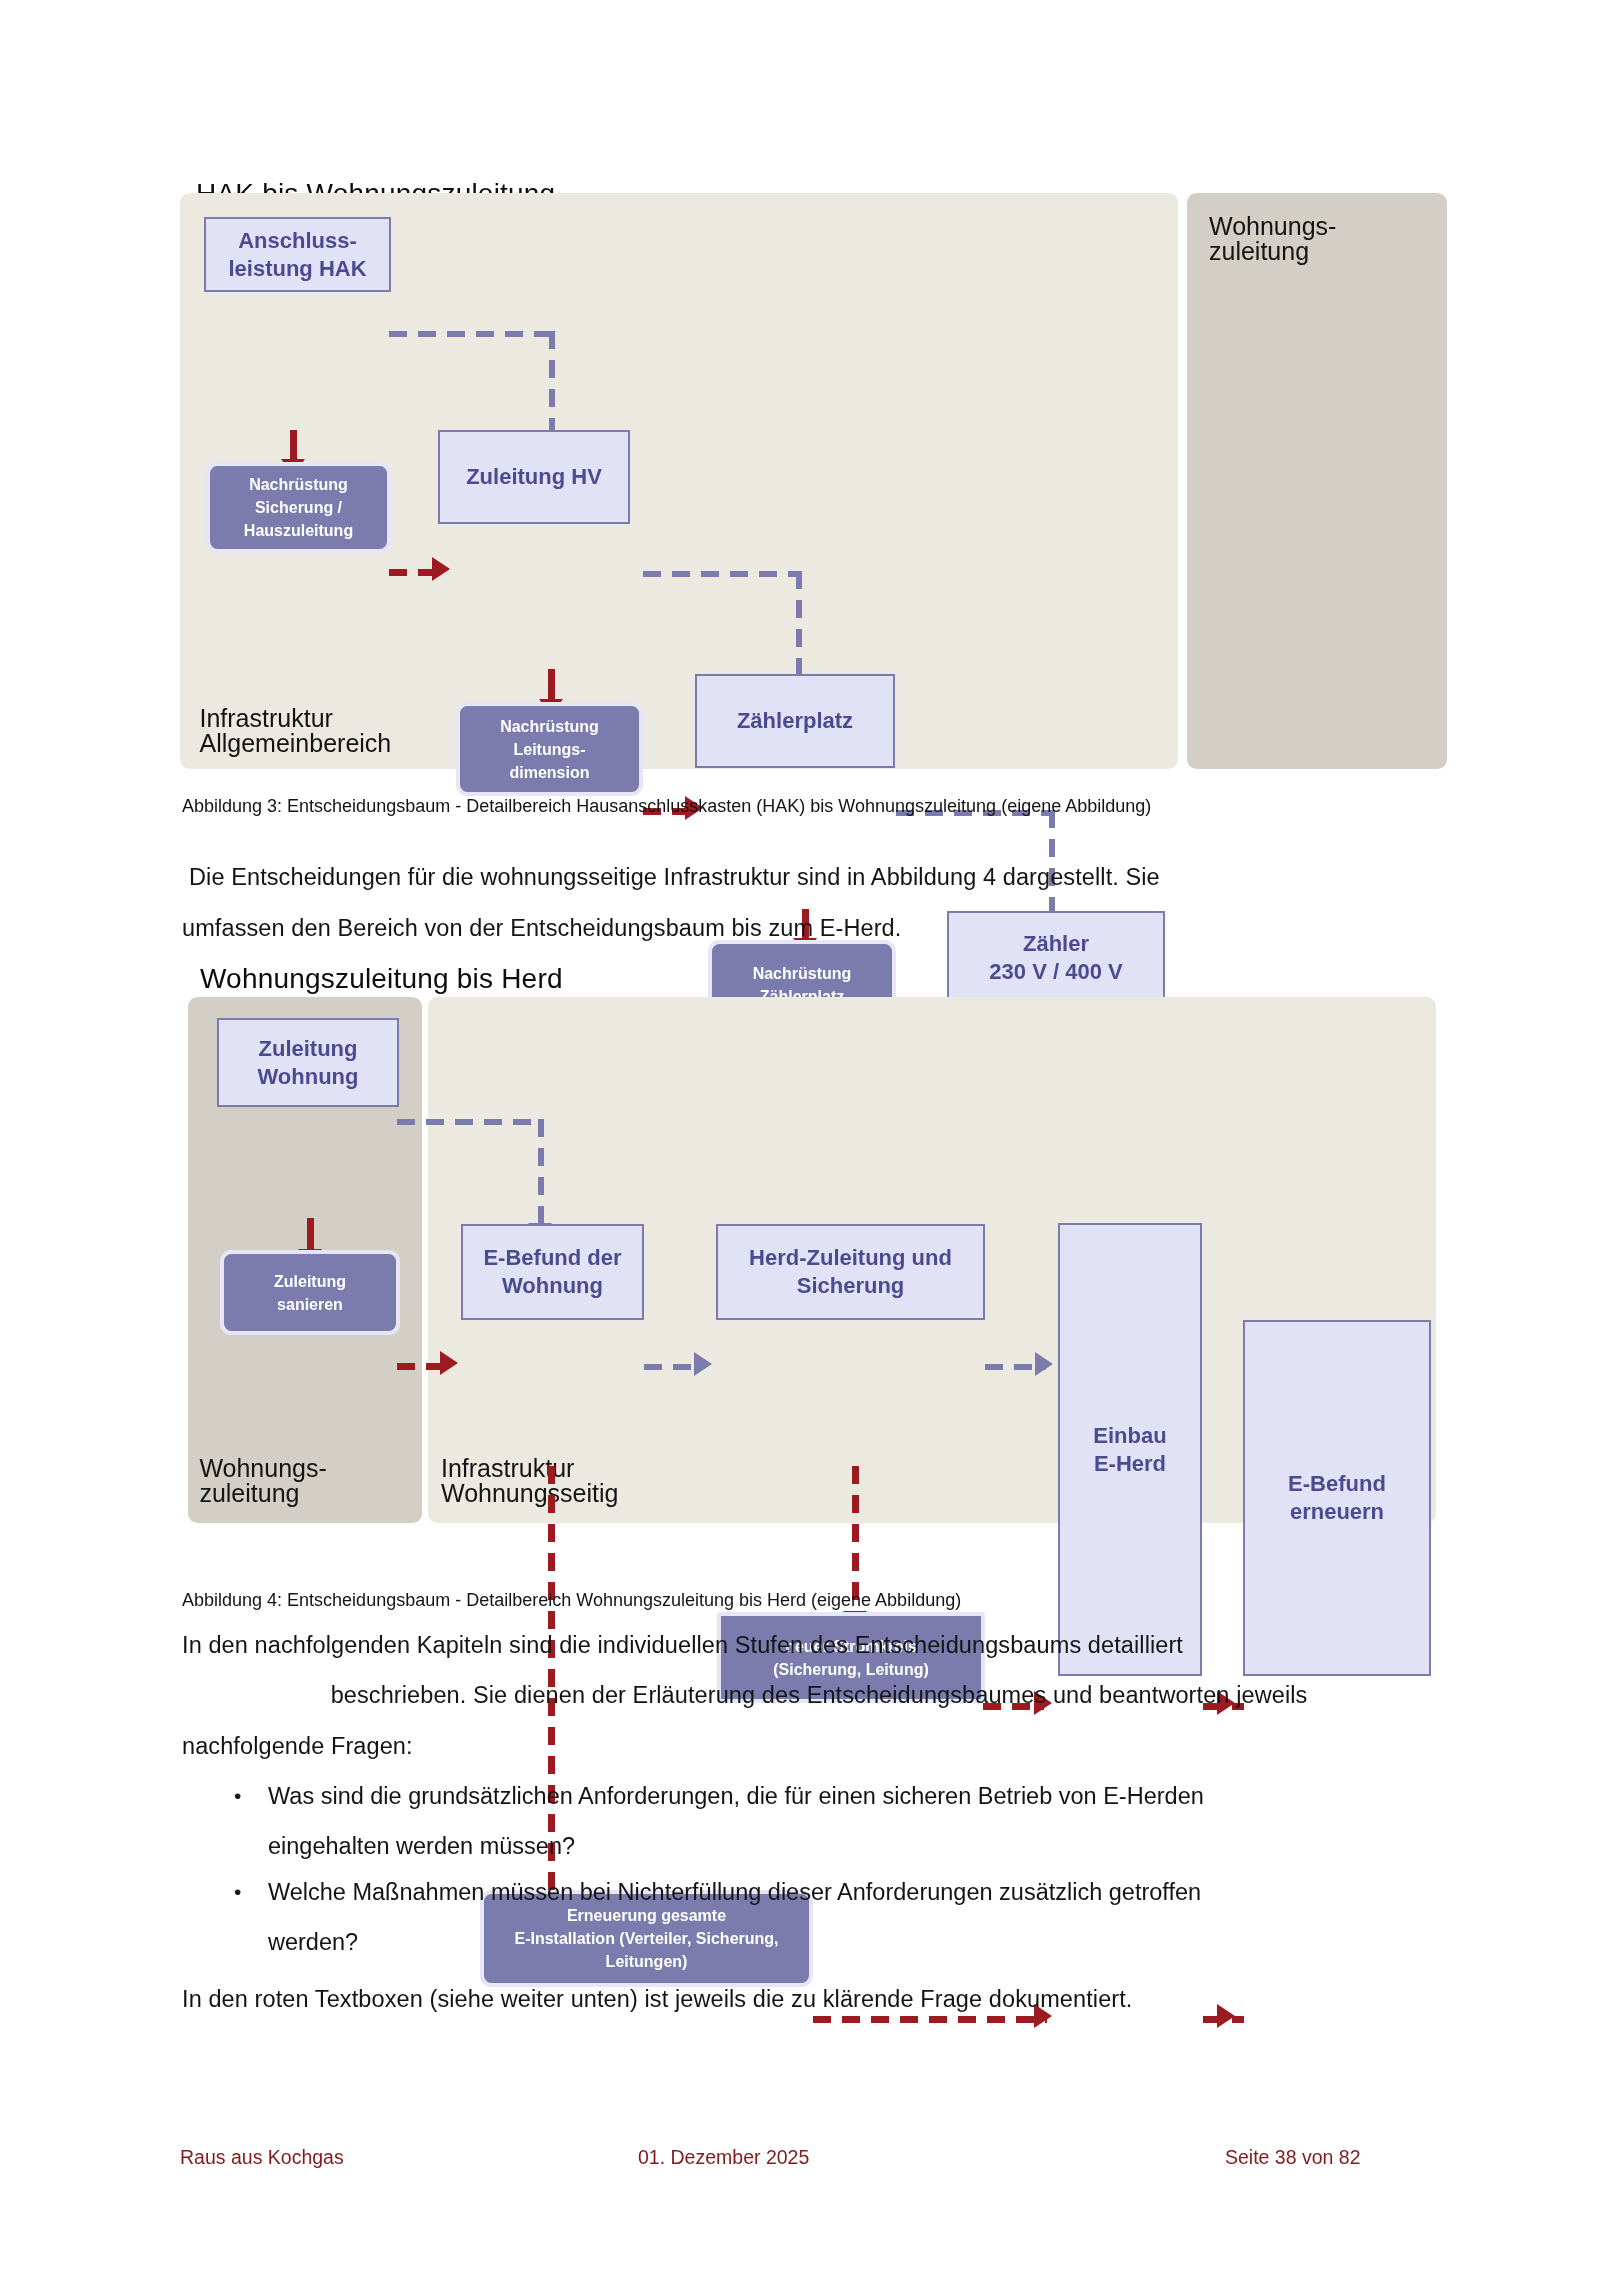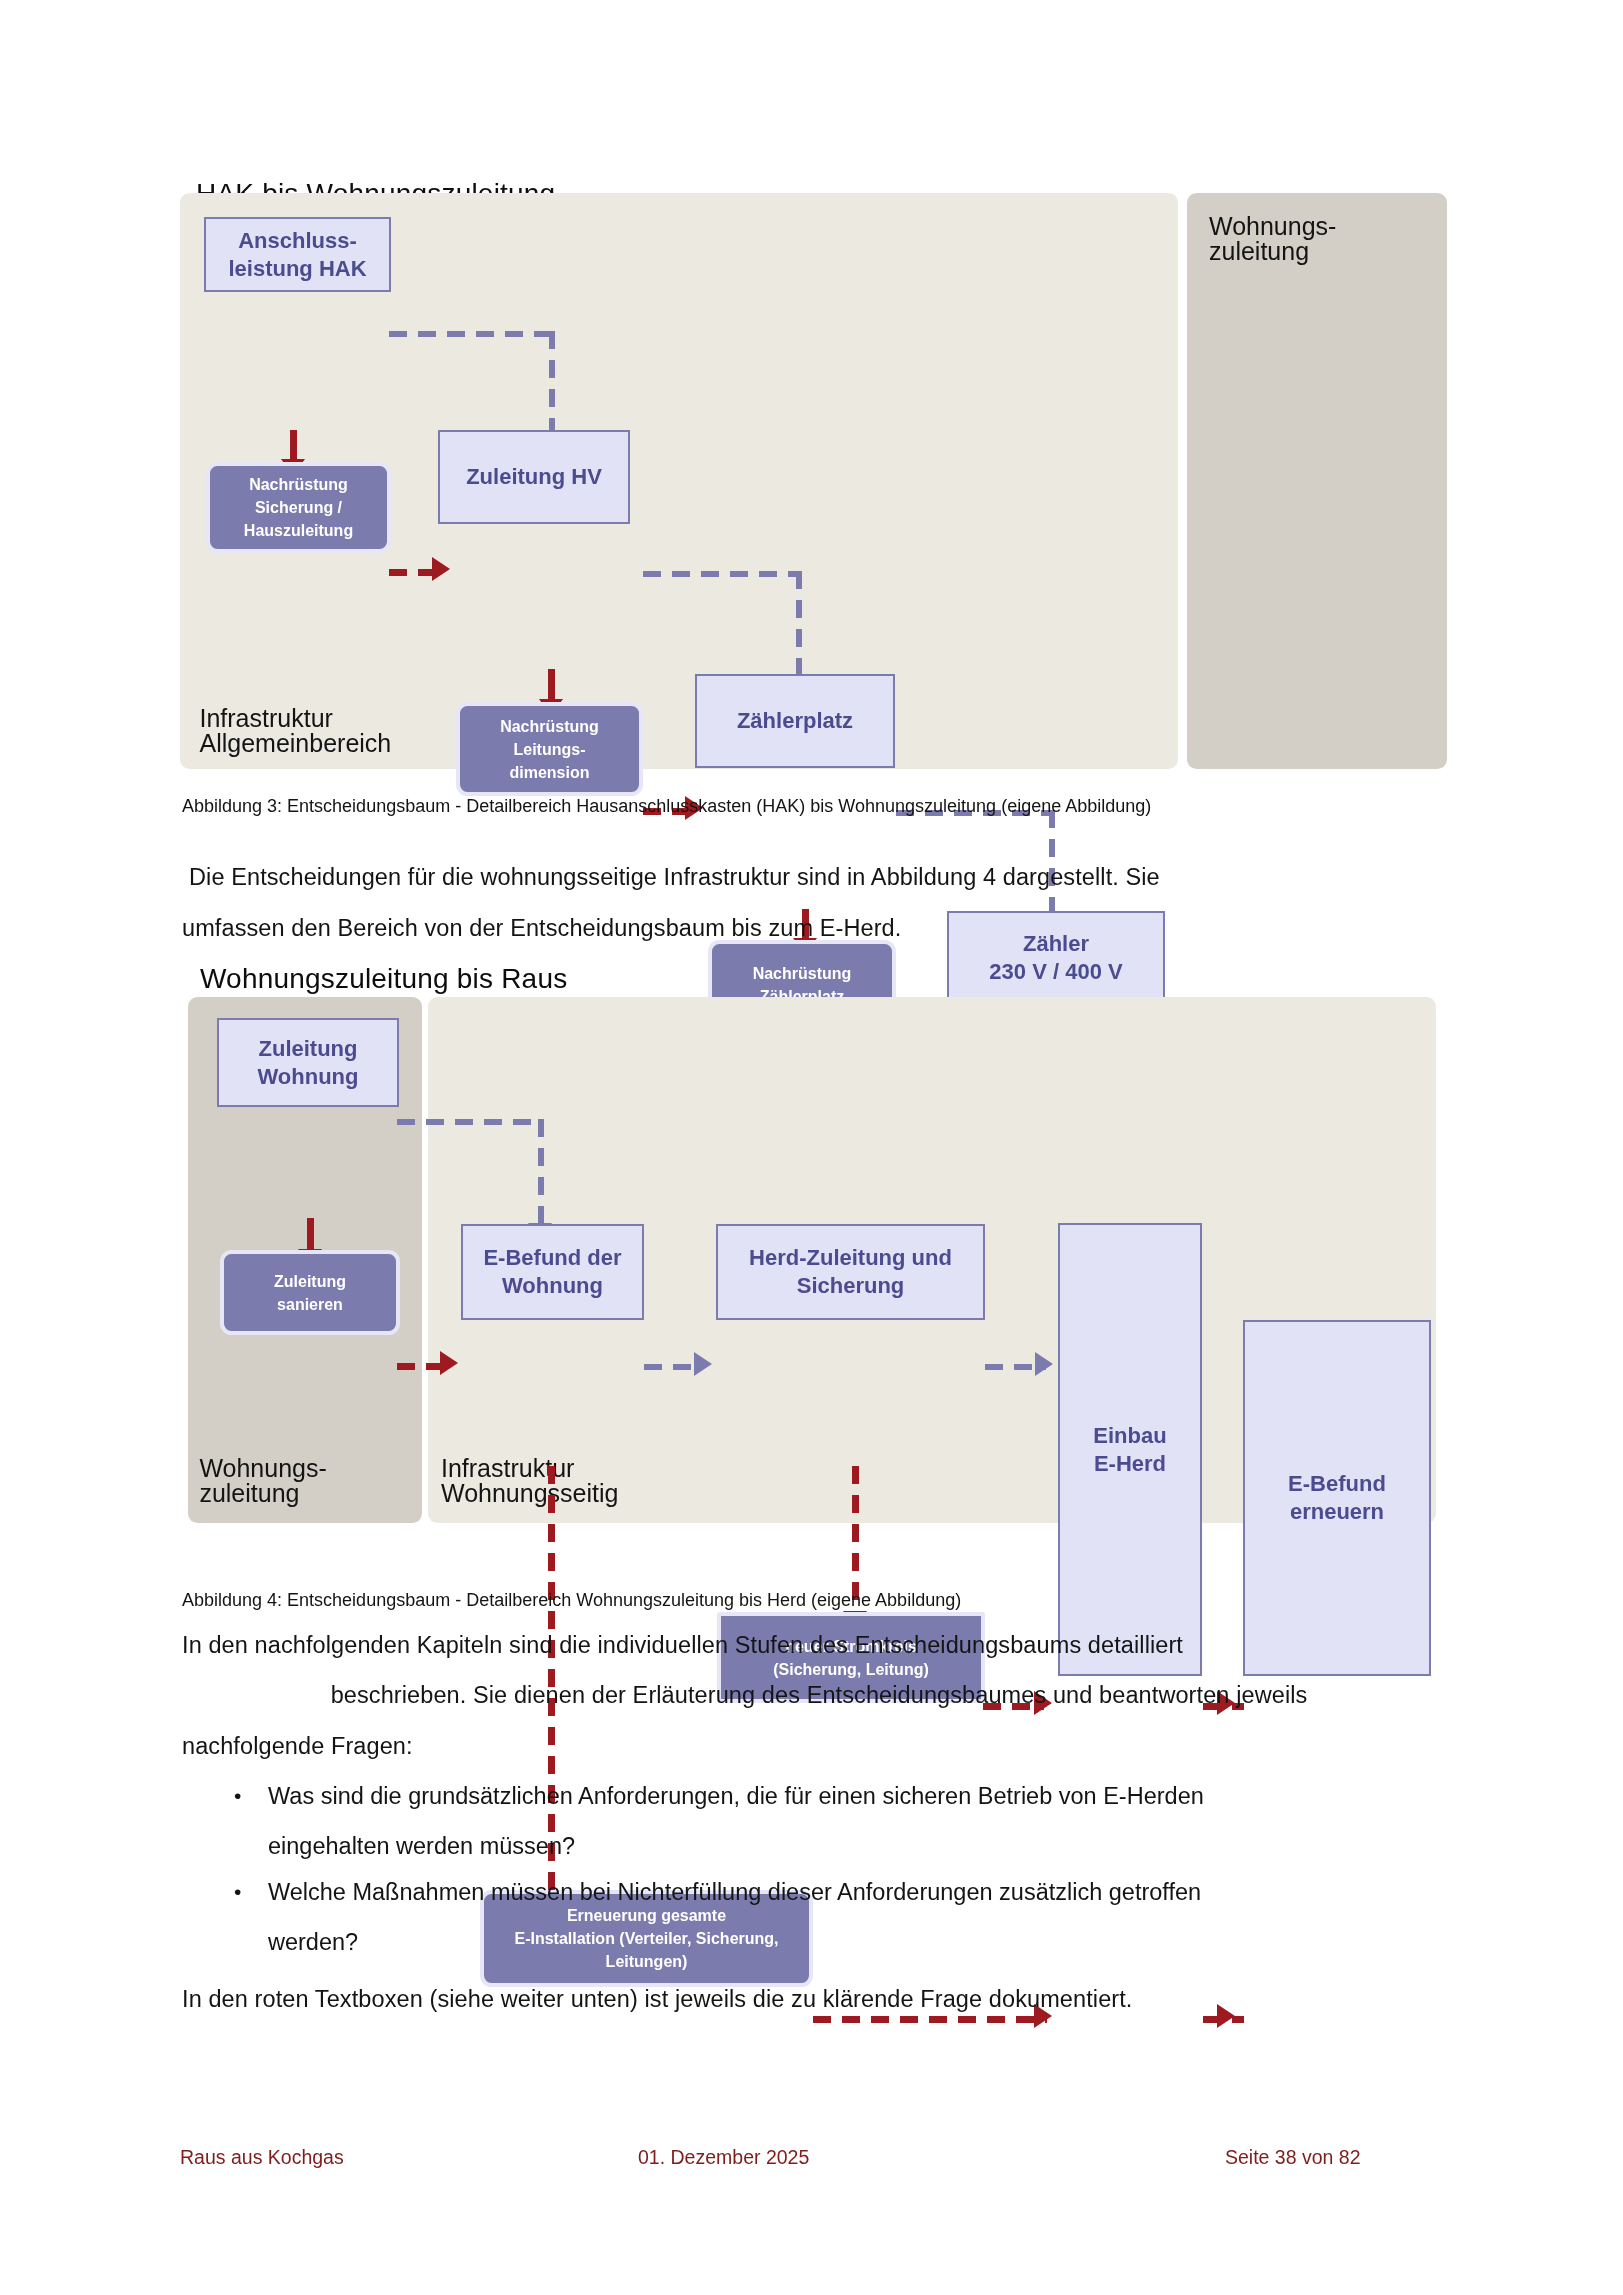--- a/index.html
+++ b/index.html
@@ -266,21 +266,21 @@
 
     <div class="node node-light" style="left:1021px; top:946px; width:192px; height:93px;">Zuleitung
 Wohnung</div>
   </div>
 
   <div class="caption" style="left:182px; top:794px; width:1266px;">Abbildung 3: Entscheidungsbaum - Detailbereich Hausanschlusskasten (HAK) bis Wohnungszuleitung (eigene Abbildung)</div>
 
   <div class="body-text" style="left:176px; top:852px; width:1274px;margin-left:13px;">Die Entscheidungen für die wohnungsseitige Infrastruktur sind in Abbildung 4 dargestellt. Sie</div>
   <div class="body-text" style="left:182px; top:903px; width:1274px;">umfassen den Bereich von der Entscheidungsbaum bis zum E-Herd.</div>
 
-  <div class="fig-title" style="left:200px; top:963px;">Wohnungszuleitung bis Raus</div>
+  <div class="fig-title" style="left:200px; top:963px;">Wohnungszuleitung bis Herd</div>
 
   <div class="diagram" style="left:188px; top:997px; width:1248px; height:526px;">
 
     <div class="panel panel-gray" style="left:0px; top:0px; width:234px; height:526px;"></div>
     <div class="panel panel-beige" style="left:240px; top:0px; width:1008px; height:526px;"></div>
 
     <div class="panel-label" style="left:11.4px; top:459px;">Wohnungs-
 zuleitung</div>
     <div class="panel-label" style="left:253px; top:459px;">Infrastruktur
 Wohnungsseitig</div>

